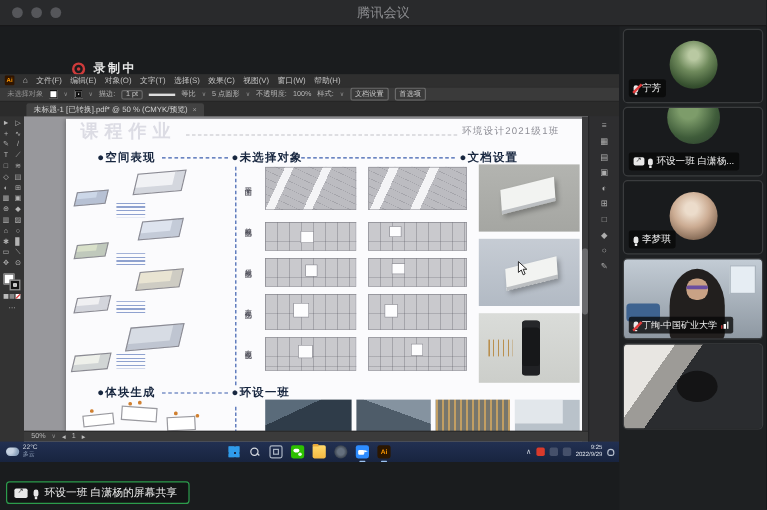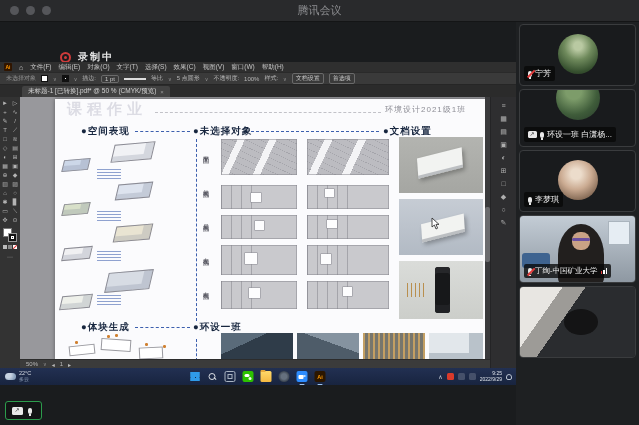--- a/index.html
+++ b/index.html
@@ -407,20 +407,21 @@
             <span>2022/9/29</span>
           </div>
           <div class="bell"></div>
         </div>
       </div>
     </div>
 
     <div class="banner">
       <div class="monitor"></div>
       <div class="mic"></div>
+      <span class="banner-tx">环设一班 白潇杨的屏幕共享</span>
     </div>
   </div>
 
   <div class="sidebar">
 
     <div class="tile" style="height:62px;">
       <div class="avatar" style="top:9px;width:40px;height:40px;background:radial-gradient(circle at 50% 30%,#b9c9a2 12%,#6f8a5c 40%,#36502f 75%,#22301e 100%);"></div>
       <div class="nlabel">
         <div class="mic muted"></div>
         <span>宁芳</span>

